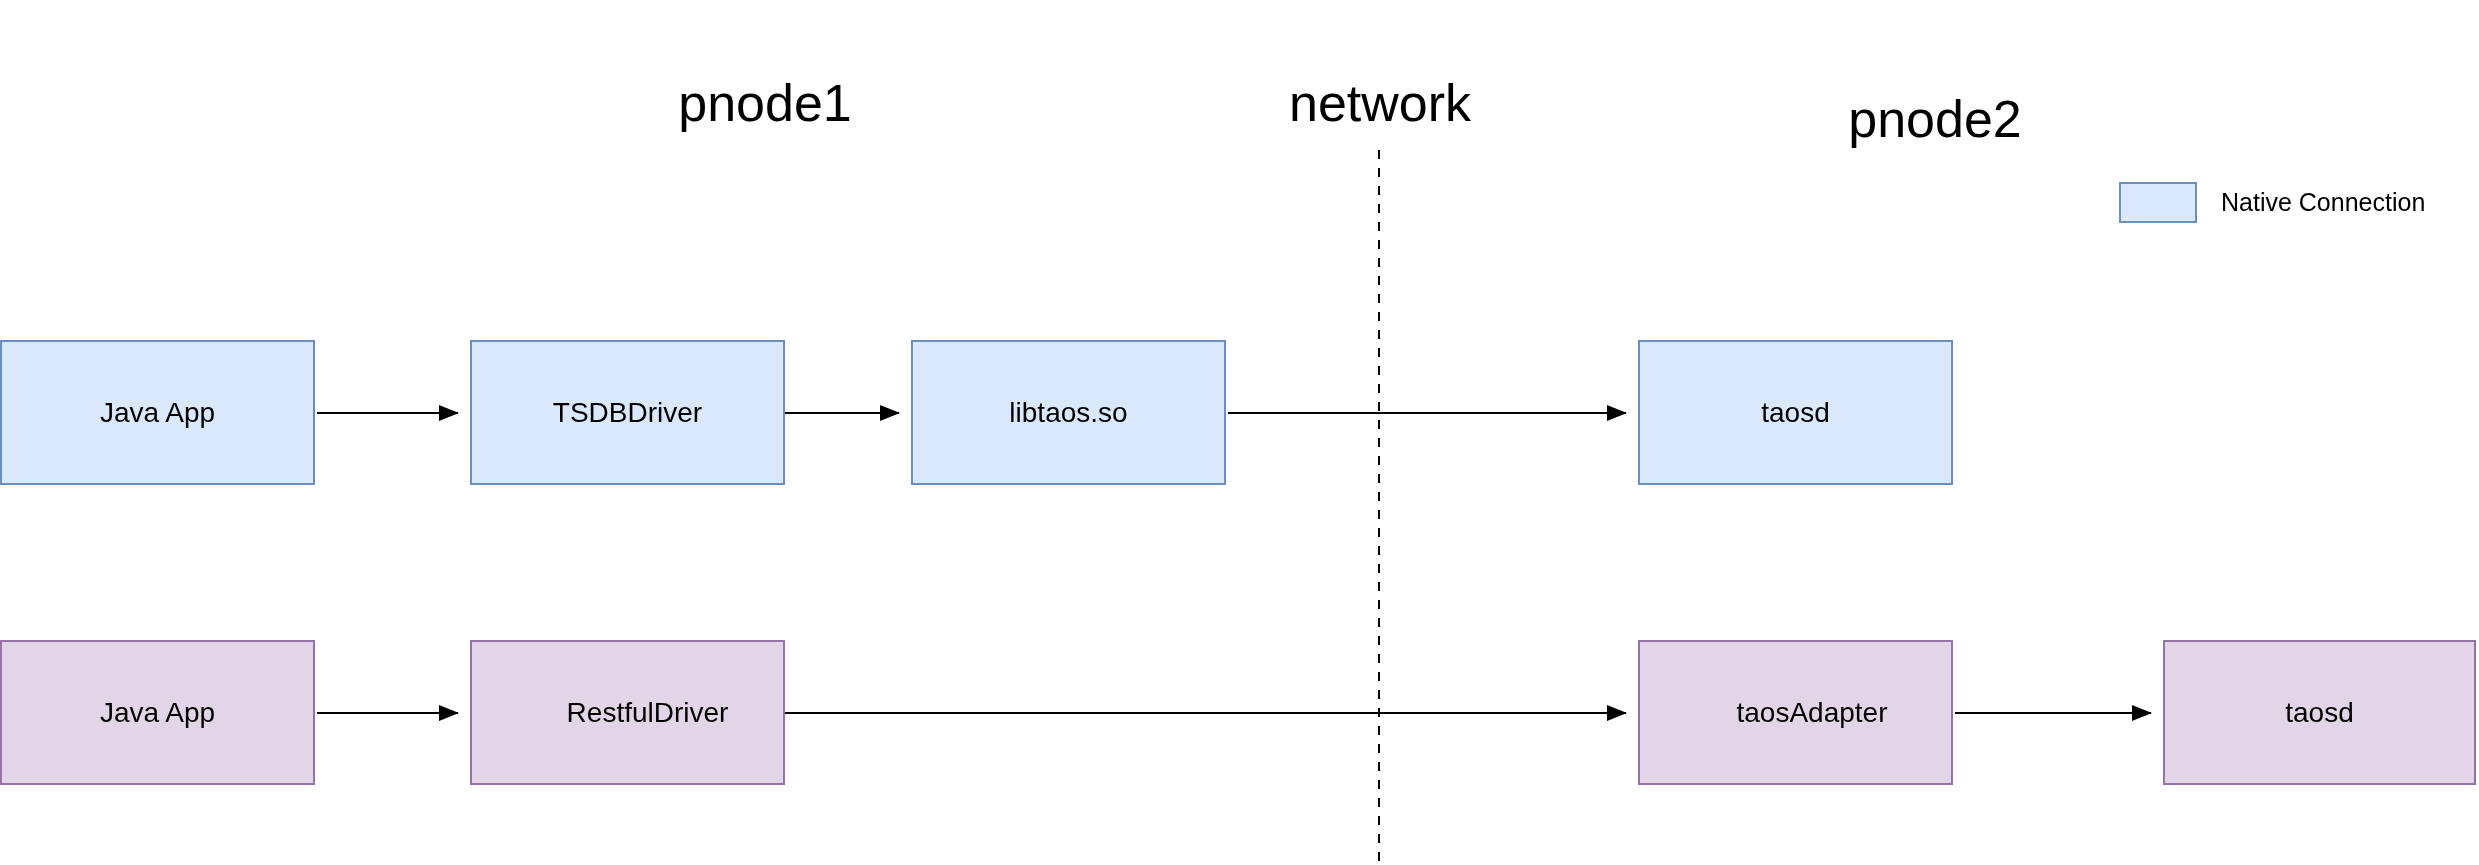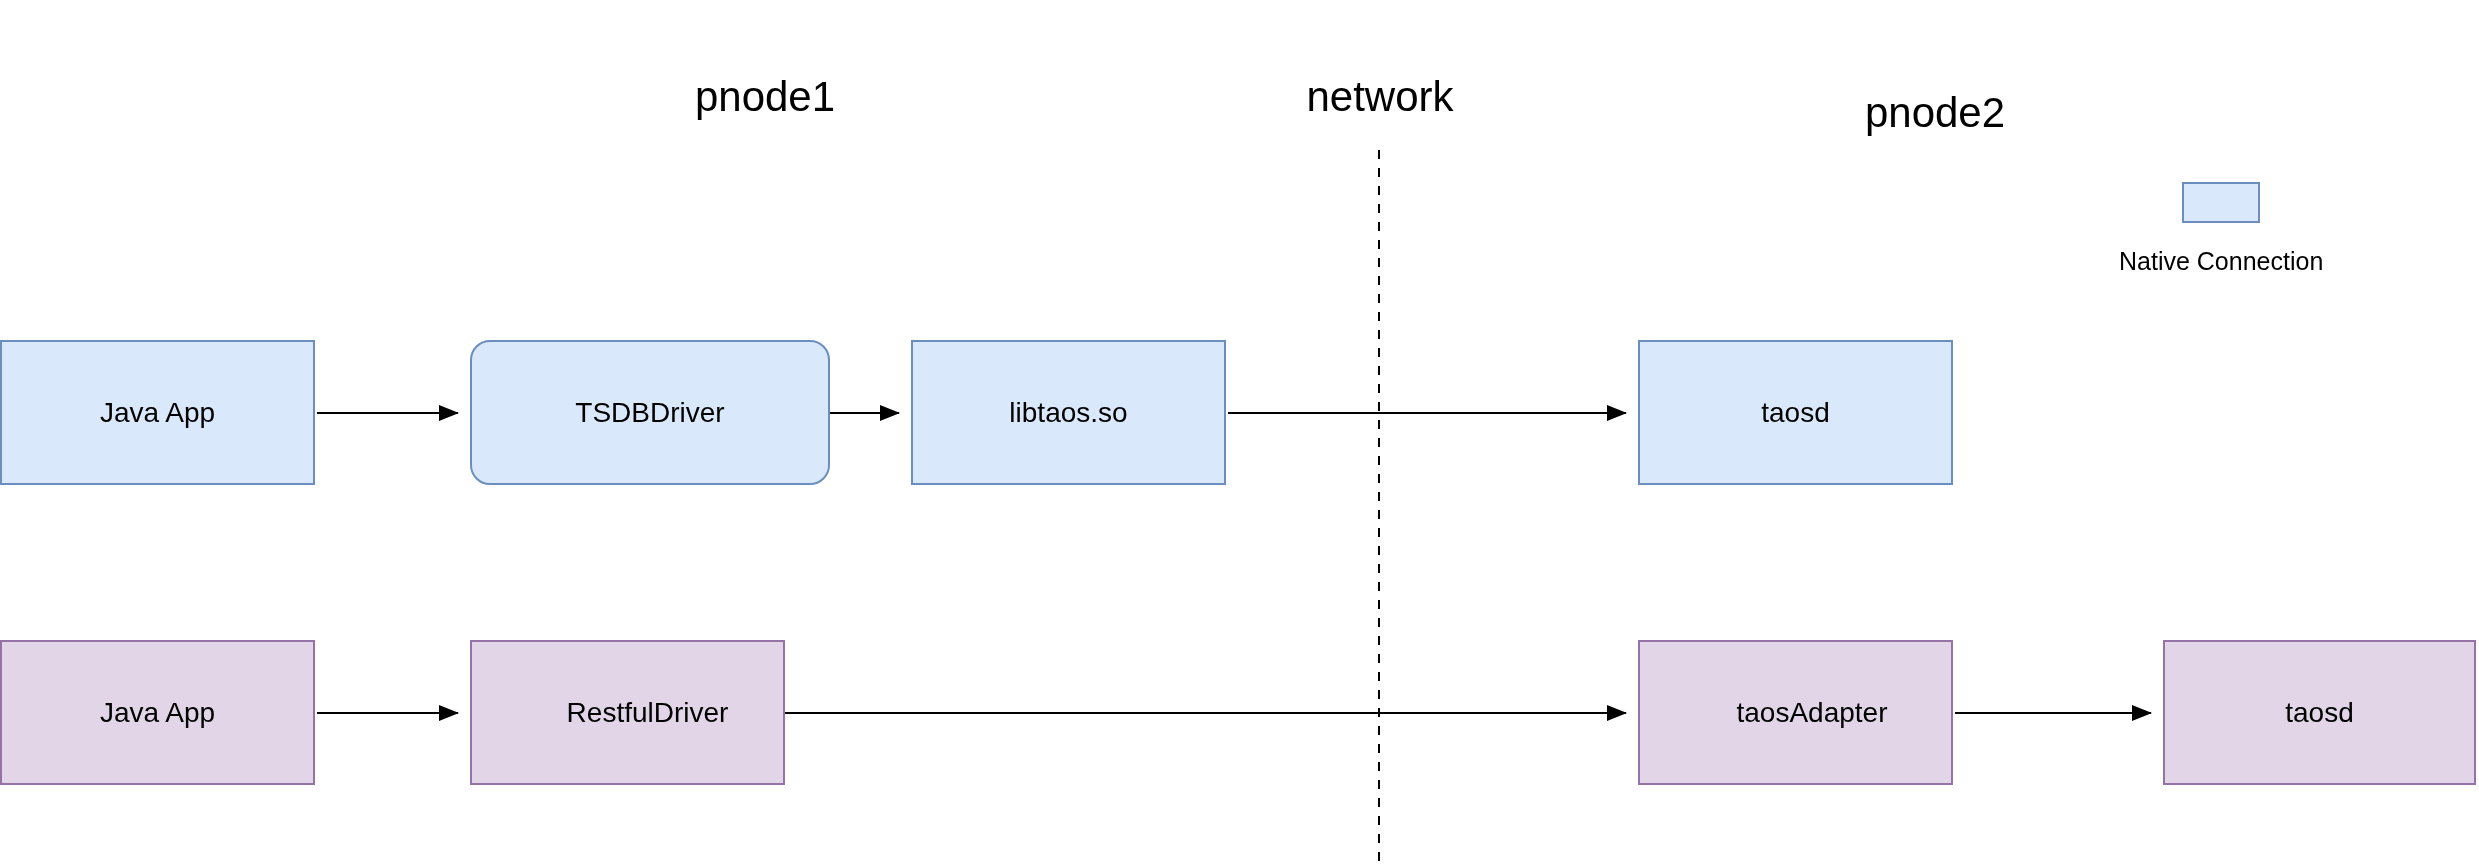--- a/index.html
+++ b/index.html
@@ -10,21 +10,21 @@
     position: relative;
     width: 2479px;
     height: 865px;
     background: #ffffff;
     overflow: hidden;
   }
 
   .col-header {
     position: absolute;
     transform: translateX(-50%);
-    font-size: 42px;
+    font-size: 52px;
     line-height: 1.2;
     color: #000;
     white-space: nowrap;
   }
 
   .node {
     position: absolute;
     display: flex;
     align-items: center;
     justify-content: center;
@@ -48,21 +48,20 @@
     width: 2479px;
     height: 865px;
     pointer-events: none;
   }
 
   .legend-item {
     position: absolute;
     display: flex;
     align-items: center;
     gap: 24px;
-    flex-direction: column;
   }
   .swatch {
     display: inline-block;
     width: 78px;
     height: 41px;
   }
   .swatch.native { background: #dae8fc; border: 2px solid #6c8ebf; }
   .swatch.rest   { background: #e1d5e7; border: 2px solid #9673a6; }
   .legend-label {
     font-size: 25px;
@@ -91,21 +90,21 @@
     <line x1="317" y1="413" x2="458" y2="413" stroke="#000000" stroke-width="2" marker-end="url(#arrow)"></line>
     <line x1="785" y1="413" x2="899" y2="413" stroke="#000000" stroke-width="2" marker-end="url(#arrow)"></line>
     <line x1="1228" y1="413" x2="1626" y2="413" stroke="#000000" stroke-width="2" marker-end="url(#arrow)"></line>
 
     <line x1="317" y1="713" x2="458" y2="713" stroke="#000000" stroke-width="2" marker-end="url(#arrow)"></line>
     <line x1="785" y1="713" x2="1626" y2="713" stroke="#000000" stroke-width="2" marker-end="url(#arrow)"></line>
     <line x1="1955" y1="713" x2="2151" y2="713" stroke="#000000" stroke-width="2" marker-end="url(#arrow)"></line>
   </svg>
 
   <div class="node native" style="left:0px;    top:340px; width:315px; height:145px;">Java App</div>
-  <div class="node native" style="left:470px;  top:340px; width:360px; height:145px;border-radius:20px;">TSDBDriver</div>
+  <div class="node native" style="left:470px;  top:340px; width:315px; height:145px;">TSDBDriver</div>
   <div class="node native" style="left:911px;  top:340px; width:315px; height:145px;">libtaos.so</div>
   <div class="node native" style="left:1638px; top:340px; width:315px; height:145px;">taosd</div>
 
   <div class="node rest" style="left:0px;    top:640px; width:315px; height:145px;">Java App</div>
   <div class="node rest" style="left:470px;  top:640px; width:315px; height:145px;padding-left:40px;">RestfulDriver</div>
   <div class="node rest" style="left:1638px; top:640px; width:315px; height:145px;padding-left:33px;">taosAdapter</div>
   <div class="node rest" style="left:2163px; top:640px; width:313px; height:145px;">taosd</div>
 
   <div class="legend-item" style="left:2119px; top:182px;">
     <span class="swatch native"></span>

